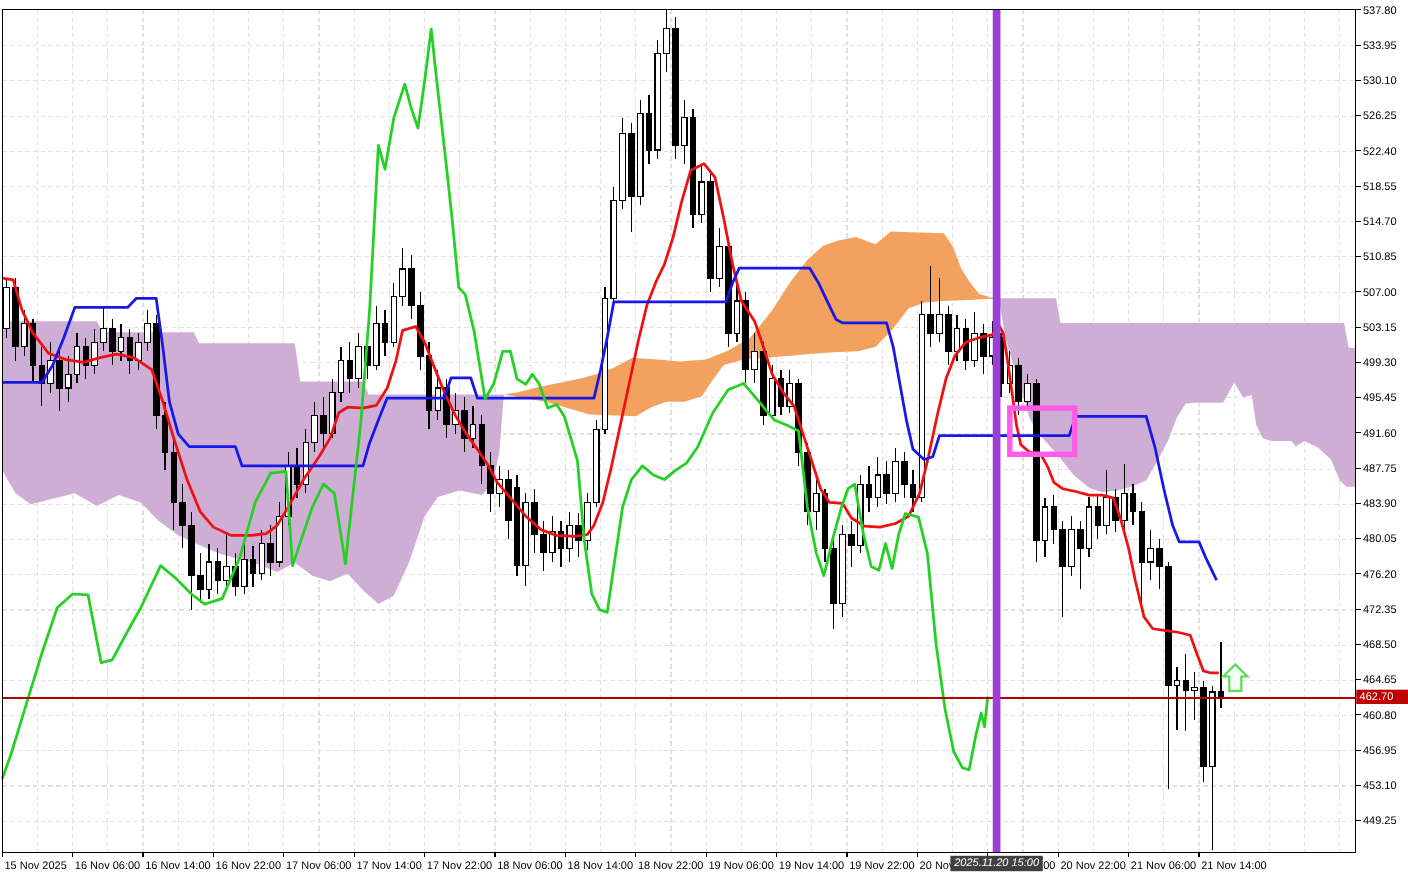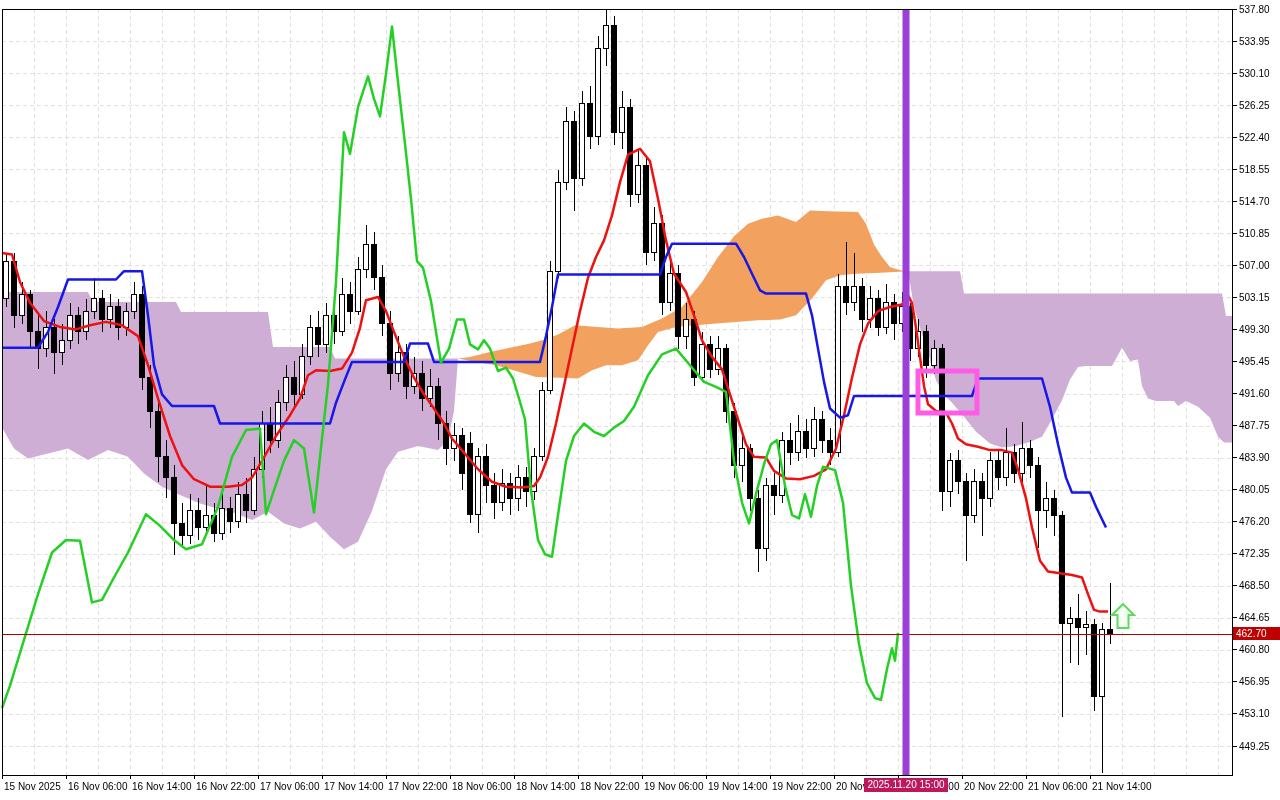--- a/index.html
+++ b/index.html
@@ -1,22 +1,22 @@
 <!DOCTYPE html>
 <html><head>
 <meta charset="utf-8">
 <style>
   html,body{margin:0;padding:0;background:#fff;}
   #chart-window{position:relative;width:1280px;height:800px;background:#fff;overflow:hidden;
     font-family:"Liberation Sans",sans-serif;}
   #chart-svg{position:absolute;left:0;top:0;}
   .overlay-label{position:absolute;font-size:10px;line-height:13px;color:#fff;white-space:nowrap;}
   #current-price-label{left:1233px;top:627px;width:47px;height:13px;background:#BE0000;padding-left:3px;}
-  #selected-time-label{left:864px;top:778px;width:84px;height:14px;background:#be185d;
-    line-height:14px;text-align:center;}
+  #selected-time-label{left:864px;top:778px;width:84px;height:14px;background:#404040;
+    line-height:14px;text-align:center;font-style:italic;}
 </style>
 </head>
 <body>
 
 <div id="chart-window">
   <svg id="chart-svg" width="1280" height="800">
       <g>
         <rect x="0" y="0" width="1280" height="800" fill="#fff"></rect>
         <line x1="34" y1="9" x2="34" y2="775" stroke="#E1E1E1" stroke-width="1" stroke-dasharray="4 3" shape-rendering="crispEdges"></line>
         <line x1="66" y1="9" x2="66" y2="775" stroke="#E1E1E1" stroke-width="1" stroke-dasharray="4 3" shape-rendering="crispEdges"></line>

